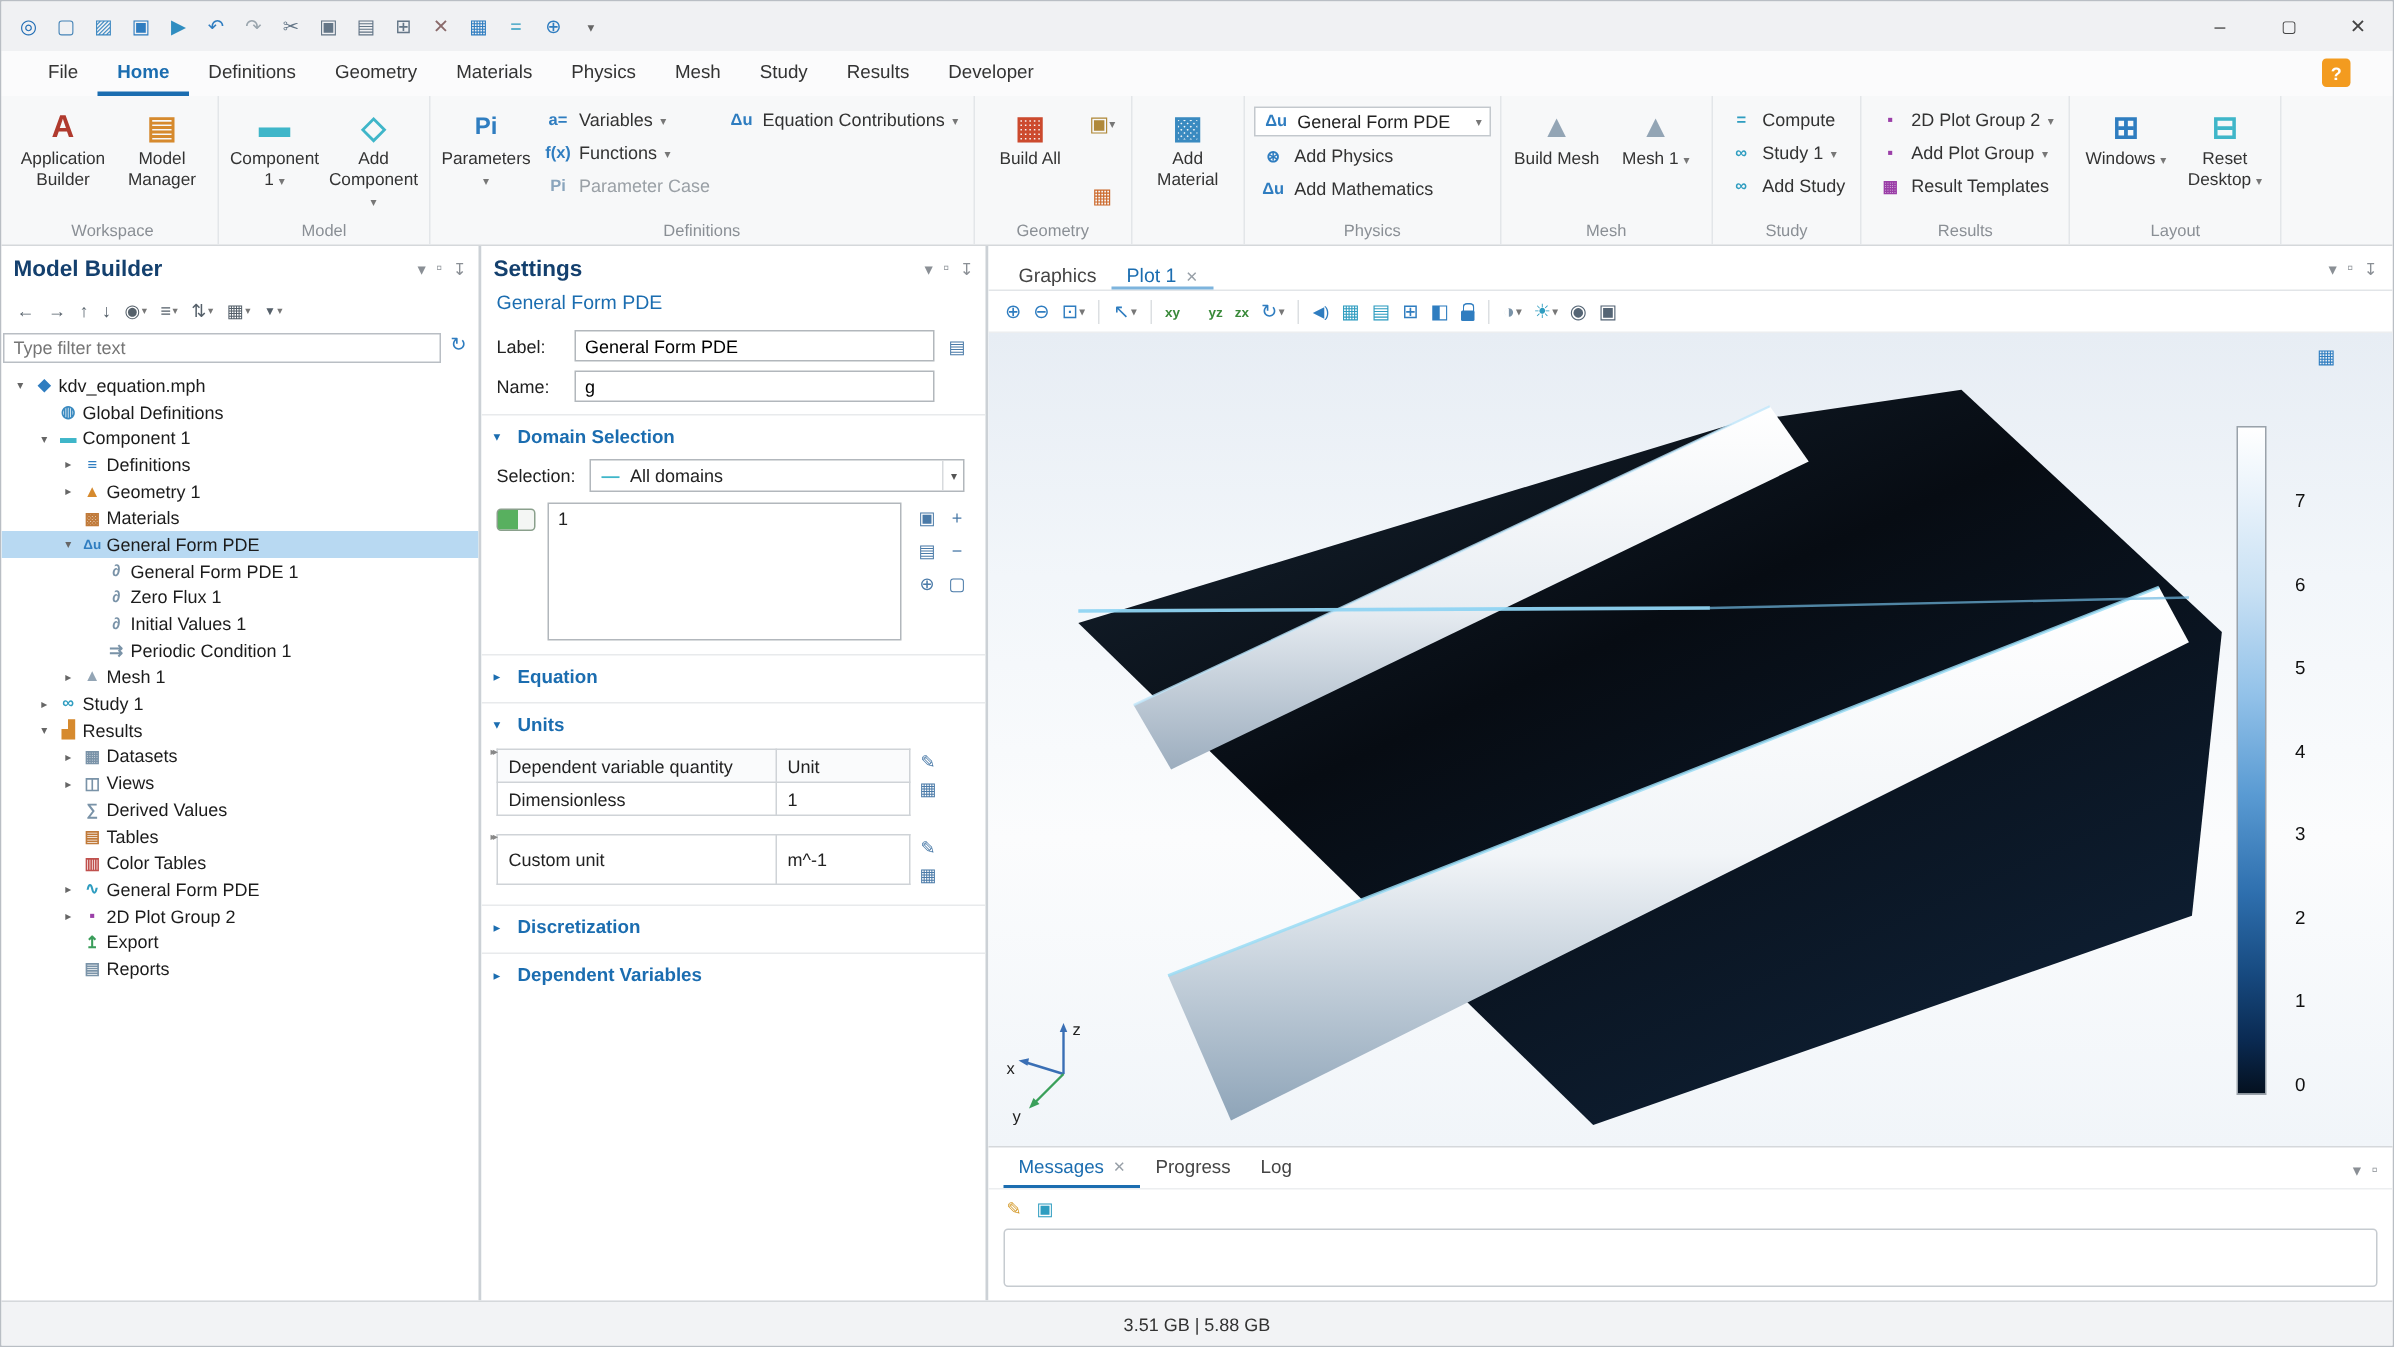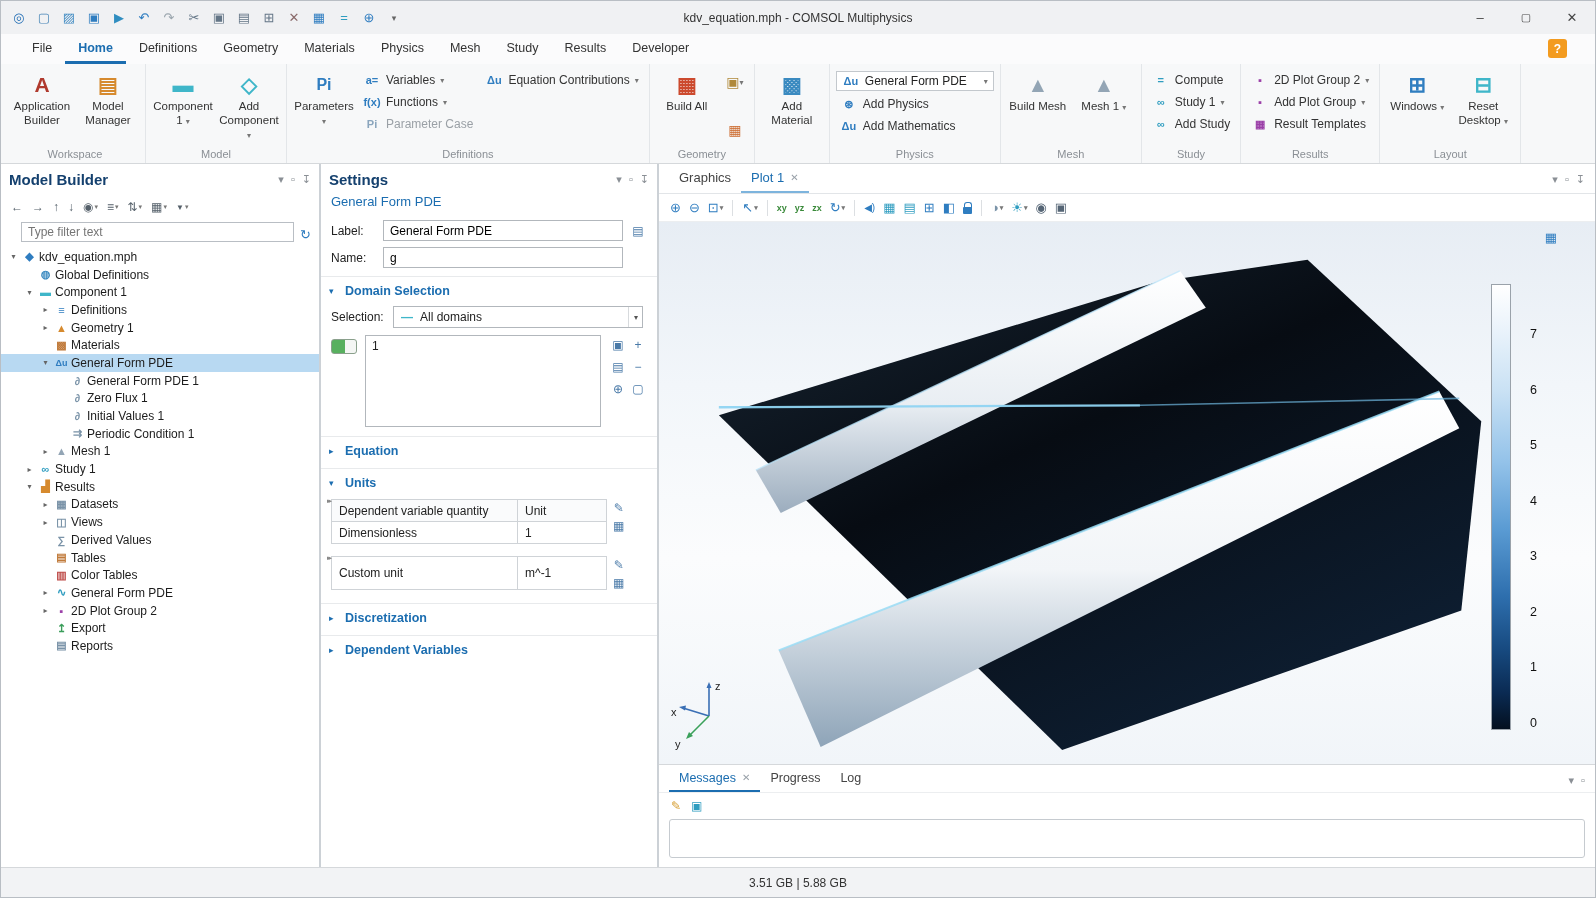--- a/index.html
+++ b/index.html
@@ -45,21 +45,21 @@
   .panel-head { height:30px; display:flex; align-items:center; padding:0 8px; flex:none; }
   .panel-title { font-size:15px; font-weight:bold; color:#14406e; }
   .head-icons { margin-left:auto; display:flex; gap:7px; color:#8a8f95; font-size:11px; }
   .head-icons span { cursor:default; }
 
   
   .mb-panel { width:320px; flex:none; border-right:2px solid #ccd1d6; display:flex; flex-direction:column; background:#fff; }
   .mb-toolbar { height:26px; display:flex; align-items:center; gap:9px; padding:0 10px; flex:none; color:#55606a; }
   .mbt { display:flex; align-items:center; font-size:12px; gap:1px; }
   .mbt .rcaret { font-size:7px; }
-  .mb-filter { display:flex; align-items:flex-end; padding:2px 8px 4px 20px; gap:6px; flex:none; }
+  .mb-filter { display:flex; align-items:flex-start; padding:2px 8px 4px 1px; gap:6px; flex:none; }
   .mb-filter input { flex:1; height:20px; border:1px solid #b9bec4; padding:0 6px; font-size:12px; font-family:"Liberation Sans",sans-serif; color:#888; }
   .mb-refresh { color:#2f7dc0; font-size:13px; }
   .tree { flex:1; overflow:hidden; padding-top:2px; }
   .trow { height:17.7px; display:flex; align-items:center; cursor:default; }
   .trow.sel { background:#b8d9f2; }
   .tchev { width:13px; font-size:8px; color:#666; text-align:center; flex:none; }
   .ticon { width:19px; text-align:center; font-size:11px; font-weight:bold; flex:none; }
   .ticon.small { font-size:9px; }
   .tlabel { font-size:12px; color:#1c1c1c; white-space:nowrap; }
 
@@ -86,21 +86,21 @@
   .utable { border-collapse:collapse; width:276px; }
   .utable th,.utable td { border:1px solid #cfd3d7; font-size:12px; text-align:left; padding:2px 7px; height:22px; font-weight:normal; }
   .utable th { background:#fafbfc; }
   .utable th:first-child,.utable td:first-child { width:186px; }
   .u-icons { display:flex; flex-direction:column; gap:4px; padding-top:2px; }
   .u-icons span { color:#4a7aa8; font-size:12px; text-align:center; }
 
   
   .gfx-panel { flex:1; min-width:0; display:flex; flex-direction:column; background:#fff; }
   .gtabs { height:30px; display:flex; align-items:stretch; border-bottom:1px solid #e2e5e8; padding-left:10px; flex:none; position:relative; }
-  .gtab { display:flex; align-items:center; gap:6px; padding:0 10px; font-size:13px; color:#444; border-bottom:2px solid transparent; }
+  .gtab { display:flex; align-items:flex-end; gap:6px; padding:0 10px; font-size:13px; color:#444; border-bottom:2px solid transparent; }
   .gtab.active { color:#1b6db0; border-bottom-color:#7db4dd; }
   .gtab .tclose { color:#98a0a8; font-size:10px; }
   .gtab-icons { position:absolute; right:10px; top:0; height:30px; display:flex; align-items:center; gap:7px; color:#8a8f95; font-size:11px; }
   .gtools { height:28px; display:flex; align-items:center; gap:2px; padding:0 8px; border-bottom:1px solid #eceef0; flex:none; }
   .gt { display:flex; align-items:center; padding:2px 3px; border-radius:2px; gap:1px; }
   .gt i { font-style:normal; font-size:13px; }
   .gt i.axis { font-size:9px; font-weight:bold; }
   .gcaret { font-size:7px; color:#777; }
   .gsep { width:1px; height:16px; background:#dcdfe2; margin:0 4px; }
   .lock-shape { width:9px; height:7px; background:#2f7dc0; border-radius:1px; position:relative; margin-top:6px; }
@@ -143,21 +143,20 @@
       <span class="qicon" style="color: rgb(100, 118, 135);">✂</span>
       <span class="qicon" style="color: rgb(100, 118, 135);">▣</span>
       <span class="qicon" style="color: rgb(100, 118, 135);">▤</span>
       <span class="qicon" style="color: rgb(100, 118, 135);">⊞</span>
       <span class="qicon" style="color: rgb(138, 106, 106);">✕</span>
       <span class="qicon" style="color: rgb(47, 125, 192);">▦</span>
       <span class="qicon" style="color: rgb(47, 157, 192);">=</span>
       <span class="qicon" style="color: rgb(47, 125, 192);">⊕</span>
       <span class="qicon" style="font-size: 9px; color: rgb(102, 102, 102);">▾</span>
     </div>
-    <div class="win-title">kdv_equation.mph - COMSOL Multiphysics</div>
     <div class="winbtns">
       <span class="winbtn">–</span>
       <span class="winbtn" style="font-size:11px">▢</span>
       <span class="winbtn">✕</span>
     </div>
   </div>
 
   <div class="menubar">
     <span class="mtab">File</span>
     <span class="mtab active">Home</span>
@@ -649,21 +648,21 @@
         <span class="gsep"></span>
         <span class="gt">
             <i style="color: rgb(47, 125, 192);">↖</i>
             <b class="gcaret">▾</b>
           </span>
         <span class="gsep"></span>
         <span class="gt">
             <i class="axis" style="color: rgb(58, 138, 58);">xy</i>
           </span>
         <span class="gt">
-            <i class="axis" style="color: rgb(58, 138, 58);">yz</i>
+            <i class="axis" style="color: rgb(58, 138, 58); margin-left: 11px;">yz</i>
           </span>
         <span class="gt">
             <i class="axis" style="color: rgb(58, 138, 58);">zx</i>
           </span>
         <span class="gt">
             <i style="color: rgb(47, 125, 192);">↻</i>
             <b class="gcaret">▾</b>
           </span>
         <span class="gsep"></span>
         <span class="gt">

